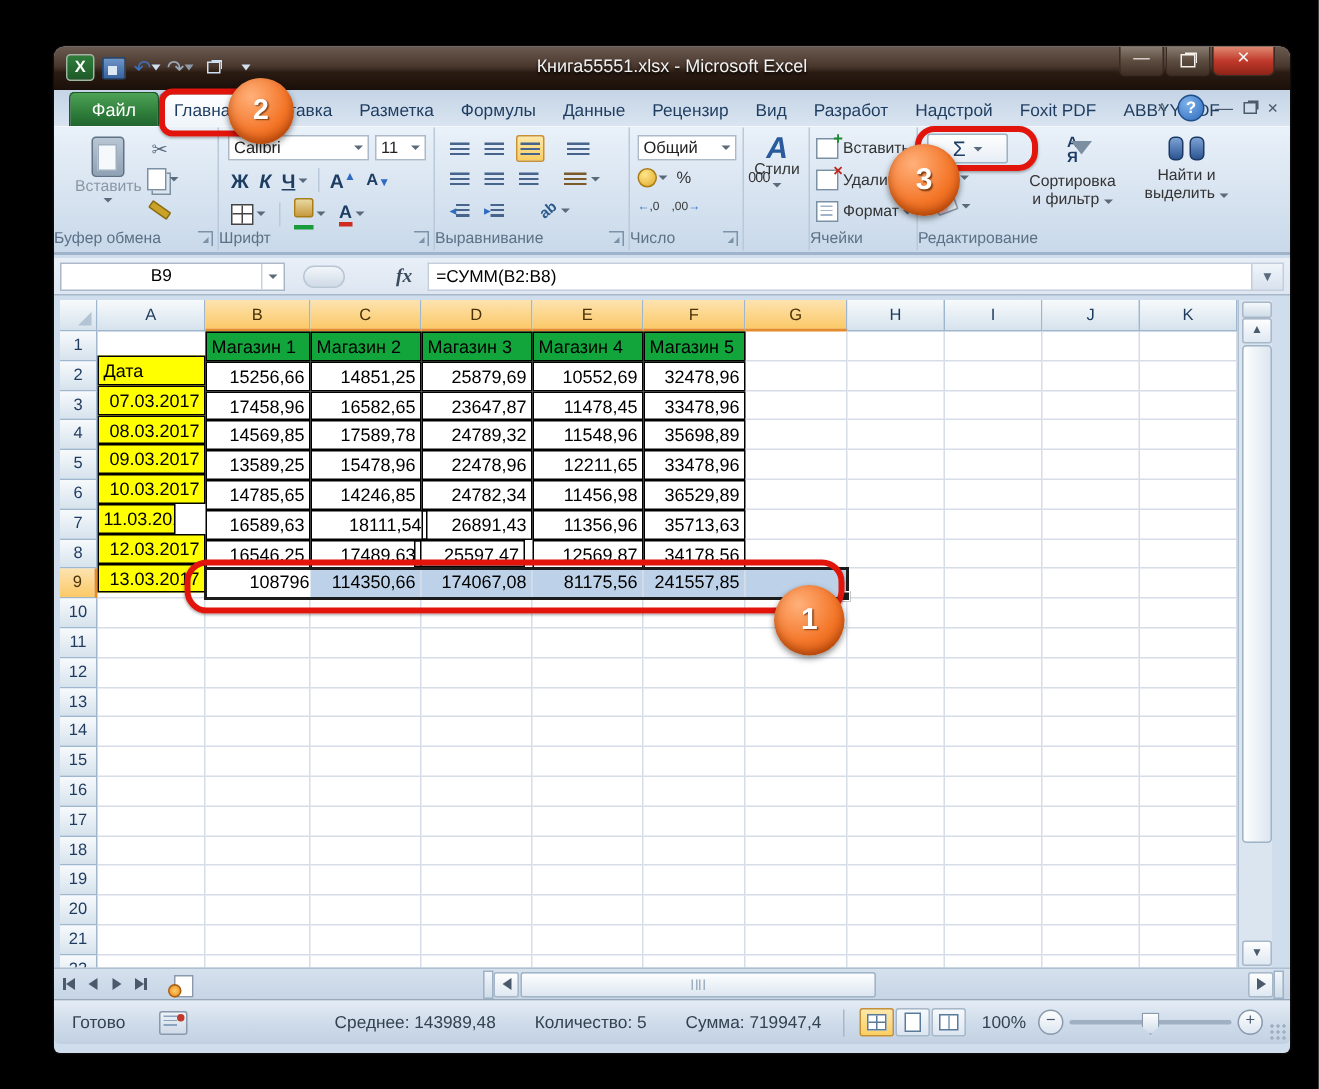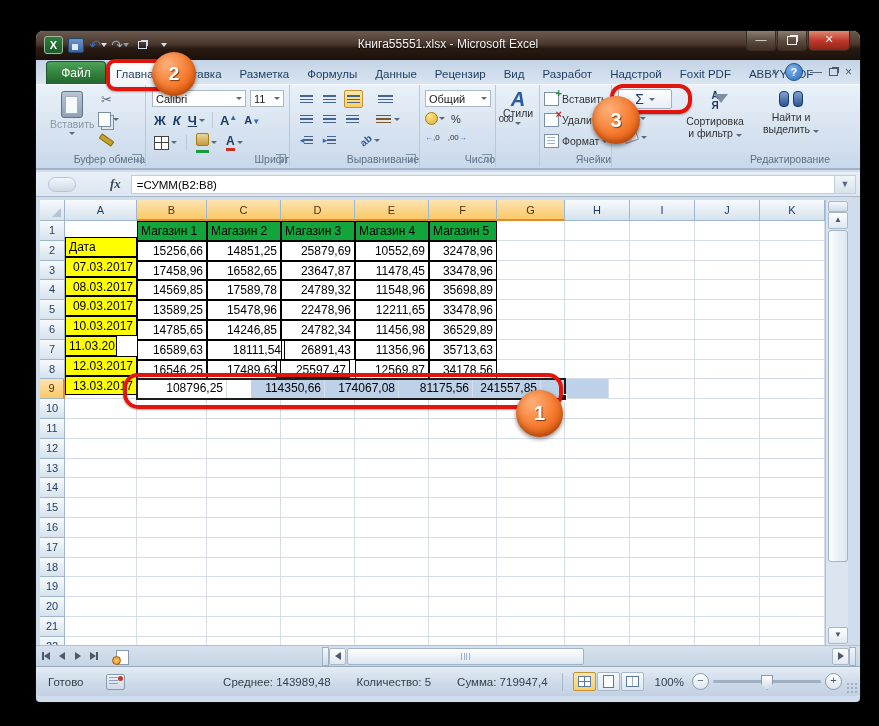--- a/index.html
+++ b/index.html
@@ -47,21 +47,21 @@
   .mini-ctl{color:#5a6a7c;font-size:11px;}
   #help-ic{width:16px;height:16px;border-radius:50%;background:radial-gradient(circle at 35% 30%,#7db2e8,#2f6cc0);
            color:#fff;font-weight:bold;font-size:11px;text-align:center;line-height:16px;border:1px solid #1f4c8a;}
   .wb-glyph{color:#4a596b;font-size:12px;line-height:12px;}
   .wb-restore{display:inline-block;width:7px;height:6px;border:1px solid #4a596b;box-shadow:2px -2px 0 -1px #4a596b;}
   
   #ribbon{position:absolute;left:0;top:53px;width:100%;height:86px;
           background:linear-gradient(#e9f1f9,#d7e3f0 55%,#c9d9ea);
           border-top:1px solid #f5f9fd;border-bottom:2px solid #9fb4ca;box-sizing:border-box;}
   .group{position:absolute;top:0;height:82px;border-right:1px solid #b9c9da;box-sizing:border-box;}
-  .gl{position:absolute;bottom:2px;left:0;right:0;text-align:right;font-size:10.5px;color:#5c7186;}
+  .gl{position:absolute;bottom:2px;left:0;right:0;text-align:left;font-size:10.5px;color:#5c7186;}
   .dlg{position:absolute;right:3px;bottom:3px;width:9px;height:9px;border-left:1px solid #7c92a8;
        border-bottom:1px solid #7c92a8;transform:rotate(180deg);}
   .dlg::after{content:"";position:absolute;left:2px;top:2px;border-left:4px solid #7c92a8;
               border-bottom:4px solid transparent;}
   .btn3{display:flex;align-items:center;gap:3px;font-size:10.5px;color:#333;}
   .sm-caret{width:0;height:0;border-left:3px solid transparent;border-right:3px solid transparent;
             border-top:3px solid #5a6a7a;display:inline-block;}
   .combo{background:#fff;border:1px solid #abb9c8;height:17px;font-size:11px;color:#222;
          display:flex;align-items:center;padding:0 3px;justify-content:space-between;box-sizing:border-box;}
   .ic16{width:17px;height:16px;display:flex;align-items:center;justify-content:center;font-size:11px;}
@@ -122,21 +122,21 @@
   .rowhdr.sel{border-bottom:1px solid #9eb6ce;border-right:2px solid #e68b2c;}
   #corner{left:0;top:0;width:25px;height:21px;}
   #corner::after{content:"";position:absolute;right:3px;bottom:3px;border-left:9px solid transparent;border-bottom:9px solid #b4c4d4;}
   .rowhdr{left:0;width:25px;line-height:19px;}
   .cell{position:absolute;box-sizing:border-box;border-right:1px solid #d6dde8;border-bottom:1px solid #d6dde8;
         font-size:12px;line-height:18px;padding:0 3px;color:#000;white-space:nowrap;overflow:hidden;}
   .cell.tbl{border:1px solid #000;}
   .cell.yellow{background:#ffff00;margin-top:16px;}
   .cell.green{background:#12a53c;}
   .cell.num{text-align:right;}
-  .cell.selblue{background:#bdd2e8;margin-left:44px;}
+  .cell.selblue{background:#bdd2e8;}
   .cell.activecell{background:#fff;}
   #selbox{position:absolute;border:2px solid #1c1c1c;pointer-events:none;}
   #fillhandle{position:absolute;width:5px;height:5px;background:#1c1c1c;border:1px solid #fff;}
   
   #vscroll{position:absolute;left:789px;top:169px;width:23px;height:445px;background:#dbe5f0;
            border-left:1px solid #b0c0d0;box-sizing:border-box;}
   .vs-btn{position:absolute;left:2px;width:18px;height:15px;background:linear-gradient(#fdfefe,#dfe8f2);
           border:1px solid #a8b8c8;border-radius:2px;text-align:center;font-size:8px;color:#4a5a6c;line-height:14px;}
   #vs-split{position:absolute;left:2px;top:1px;width:18px;height:9px;background:linear-gradient(#f4f8fb,#cfdce8);border:1px solid #a8b8c8;border-radius:2px;}
   #vs-thumb{position:absolute;left:2px;top:30px;width:18px;height:330px;background:linear-gradient(90deg,#fdfefe,#dce6f0);
@@ -435,20 +435,26 @@
       <div class="bigbtn" style="position:absolute;left:146px;top:6px;width:66px;">
         <span class="binoc"></span>
         <span style="margin-top:4px;">Найти и</span>
         <span><span>выделить</span> <span class="sm-caret"></span></span>
       </div>
       <div class="gl">Редактирование</div>
     </div>
   </div>
 
   <div id="fbar">
+    <div id="namebox">
+      <span class="nb-text">B9</span>
+      <span id="nb-caret">
+          <span class="sm-caret"></span>
+        </span>
+    </div>
     <div id="fx-blob"></div>
     <div id="fx">fx</div>
     <div id="fcontent">=СУММ(B2:B8)</div>
     <div id="fchev">▼</div>
   </div>
 
   <div id="grid">
       <div class="" id="corner" style="left: 0px; top: 0px; width: 25px; height: 21px;"></div>
       <div class="colhdr" style="left: 25px; top: 0px; width: 72px; height: 21px;">A</div>
       <div class="colhdr sel" style="left: 97px; top: 0px; width: 70px; height: 21px;">B</div>

